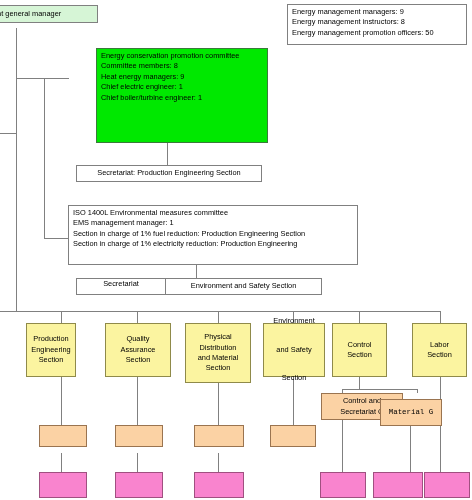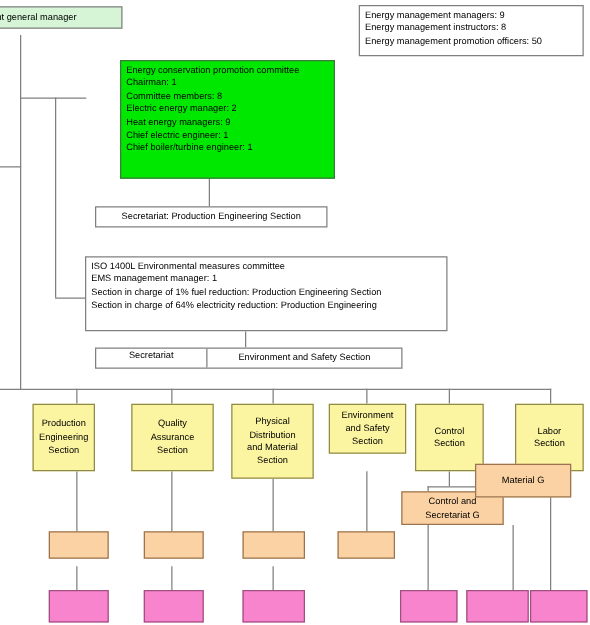--- a/index.html
+++ b/index.html
@@ -132,37 +132,35 @@
   </div>
 
   <div class="box n-plain" style="left:287px; top:4px; width:180px; height:41px;">
     <span class="line-row">Energy management managers: 9</span>
     <span class="line-row">Energy management instructors: 8</span>
     <span class="line-row">Energy management promotion officers: 50</span>
   </div>
 
   <div class="box n-green" style="left:68px; top:48px; width:172px; height:95px;margin-left:28px;">
     <span class="line-row">Energy conservation promotion committee</span>
-    <span class="line-row">Chairman: 1</span>
     <span class="line-row">Committee members: 8</span>
-    <span class="line-row">Electric energy manager: 2</span>
     <span class="line-row">Heat energy managers: 9</span>
     <span class="line-row">Chief electric engineer: 1</span>
     <span class="line-row">Chief boiler/turbine engineer: 1</span>
   </div>
 
   <div class="box n-plain center" style="left:76px; top:165px; width:186px; height:17px;">
     <span class="line-row">Secretariat: Production Engineering Section</span>
   </div>
 
   <div class="box n-plain" style="left:68px; top:205px; width:290px; height:60px;">
     <span class="line-row">ISO 1400L Environmental measures committee</span>
     <span class="line-row">EMS management manager: 1</span>
     <span class="line-row">Section in charge of 1% fuel reduction: Production Engineering Section</span>
-    <span class="line-row">Section in charge of 64% electricity reduction: Production Engineering</span>
+    <span class="line-row">Section in charge of 1% electricity reduction: Production Engineering</span>
   </div>
 
   <div class="box n-plain" style="left:76px; top:278px; width:246px; height:17px; padding:0;">
     <div style="position:absolute; left:0; top:0; width:88px; height:100%; display:flex; align-items:flex-start; justify-content:center;">
       <span class="line-row">Secretariat</span>
     </div>
     <div class="divider" style="left:88px;"></div>
     <div style="position:absolute; left:89px; top:0; right:0; height:100%; display:flex; align-items:center; justify-content:center;">
       <span class="line-row">Environment and Safety Section</span>
     </div>
@@ -180,42 +178,42 @@
     <span class="line-row">Section</span>
   </div>
 
   <div class="box n-yellow center" style="left:185px; top:323px; width:66px; height:60px;">
     <span class="line-row">Physical</span>
     <span class="line-row">Distribution</span>
     <span class="line-row">and Material</span>
     <span class="line-row">Section</span>
   </div>
 
-  <div class="box n-yellow center" style="left:263px; top:323px; width:62px; height:40px;">
+  <div class="box n-yellow center" style="left:263px; top:323px; width:62px; height:54px;gap:18px;">
     <span class="line-row">Environment</span>
     <span class="line-row">and Safety</span>
     <span class="line-row">Section</span>
   </div>
 
   <div class="box n-yellow center" style="left:332px; top:323px; width:55px; height:54px;">
     <span class="line-row">Control</span>
     <span class="line-row">Section</span>
   </div>
 
   <div class="box n-yellow center" style="left:412px; top:323px; width:55px; height:54px;">
     <span class="line-row">Labor</span>
     <span class="line-row">Section</span>
   </div>
 
   <div class="box n-orange center" style="left:321px; top:393px; width:82px; height:27px;">
     <span class="line-row">Control and</span>
     <span class="line-row">Secretariat G</span>
   </div>
 
-  <div class="box n-orange center" style="left:380px; top:371px; width:77px; height:27px;">
+  <div class="box n-orange center" style="left:380px; top:399px; width:62px; height:27px;font-family:Liberation Mono, monospace;">
     <span class="line-row">Material G</span>
   </div>
 
   <div class="box n-orange center" style="left:39px; top:425px; width:48px; height:22px;">
     <span class="line-row"></span>
   </div>
   <div class="box n-orange center" style="left:115px; top:425px; width:48px; height:22px;">
     <span class="line-row"></span>
   </div>
   <div class="box n-orange center" style="left:194px; top:425px; width:50px; height:22px;">

